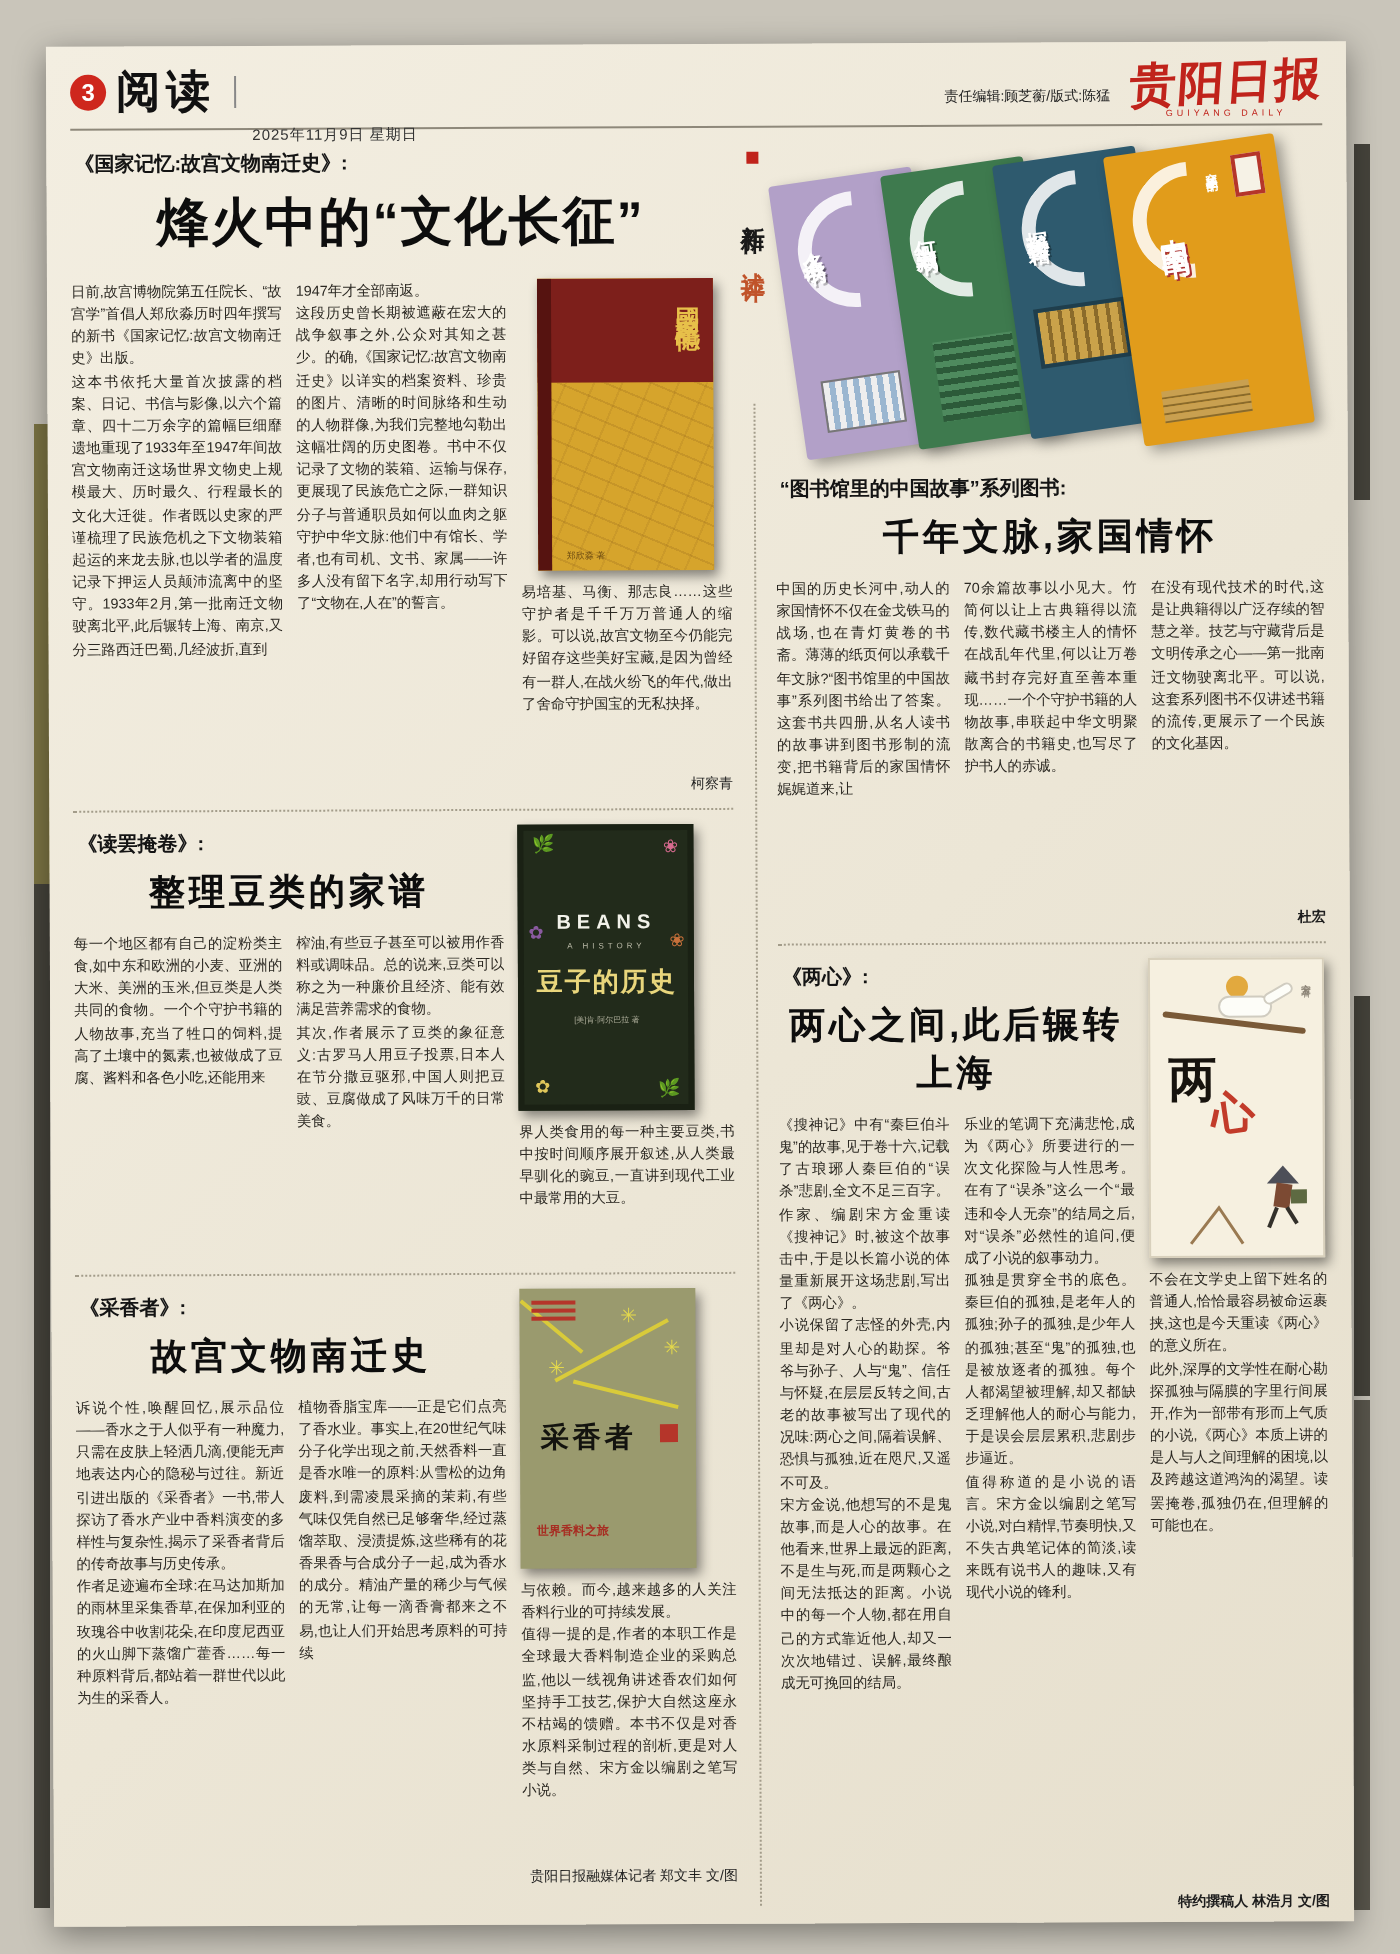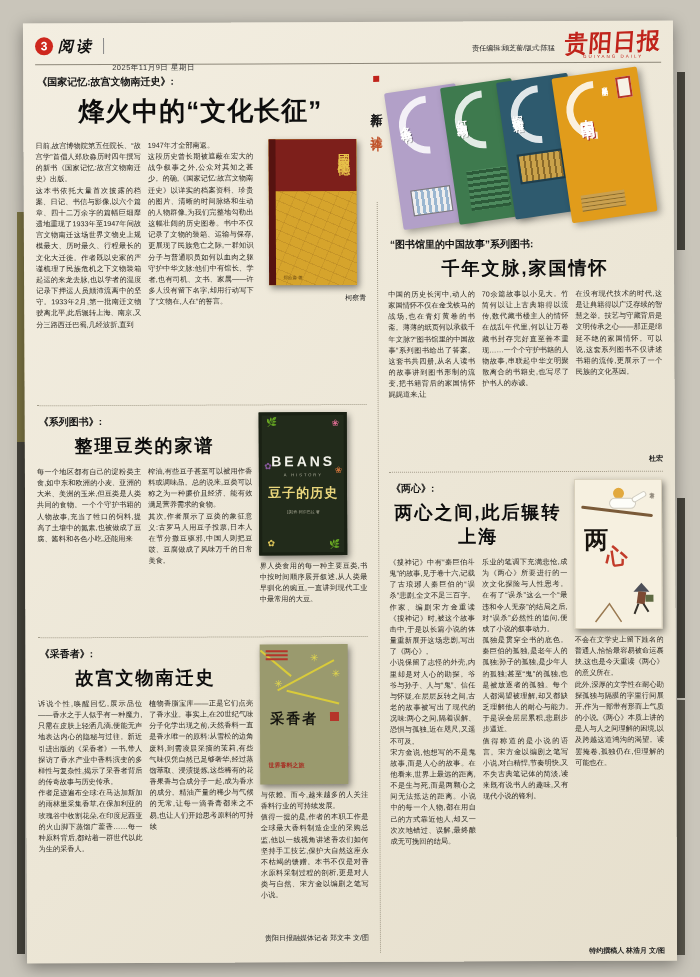--- a/index.html
+++ b/index.html
@@ -15,21 +15,21 @@
 
   .paper { position:absolute; left:25px; top:22px; width:650px; height:940px;
     background:linear-gradient(135deg,#f3eee1 0%, #ece6d6 55%, #e6dfcd 100%);
     box-shadow:0 4px 16px rgba(0,0,0,.4); transform:rotate(-0.25deg);
     padding:8px 12px 6px 12px; z-index:1; }
 
   
   .hdr { display:flex; align-items:center; height:30px; }
   .pgnum { width:18px; height:18px; border-radius:50%; background:#ce271d; color:#fff;
     font-weight:bold; font-size:12px; text-align:center; line-height:18px; flex-shrink:0; }
-  .section { font-size:15px; font-weight:900; letter-spacing:3px; margin:0 9px 0 5px; color:#111;font-style:italic; }
+  .section { font-size:22px; font-weight:900; letter-spacing:3px; margin:0 9px 0 5px; color:#111; }
   .hdr-div { width:1px; height:16px; background:#888; }
   .date { font-size:7.5px; color:#333; margin-left:8px; letter-spacing:.5px;margin-top:44px; }
   .hdr-sp { flex:1; }
   .editor { font-size:7px; color:#222; margin-right:10px; margin-top:8px; }
   .masthead-wrap { text-align:center; }
   .masthead { font-family:"DejaVu Serif", serif; font-size:23px; font-weight:bold; color:#c0231b;
     transform:skewX(-6deg) rotate(-2deg); letter-spacing:1px; line-height:1; }
   .masthead-sub { font-size:4.5px; color:#c0231b; letter-spacing:2px; margin-top:1px; }
   .hdr-rule { border-bottom:1px solid #8e887a; margin-top:3px; }
 
@@ -79,21 +79,21 @@
     font-family:"DejaVu Serif", serif; font-size:12px; font-weight:bold; color:#e7c04a;
     letter-spacing:3px; line-height:1.2; }
   .gj-spine { position:absolute; left:0; top:0; width:7px; height:100%; background:#561310; z-index:2; }
   .gj-map { position:absolute; left:0; top:52px; right:0; bottom:0;
     background:repeating-linear-gradient(23deg, rgba(125,80,20,.18) 0 1px, transparent 1px 9px),
                repeating-linear-gradient(-67deg, rgba(125,80,20,.12) 0 1px, transparent 1px 13px); }
   .gj-author { position:absolute; bottom:5px; left:14px; font-size:4.5px; color:#6b4a12; }
 
   .beans-cover { width:88px; height:143px; background:#222b1b; border:3px solid #1a2114;
     display:flex; flex-direction:column; align-items:center; justify-content:center; }
-  .beans-en { color:#f2f2ea; font-size:14px; letter-spacing:3px; font-weight:bold;text-align:right; }
+  .beans-en { color:#f2f2ea; font-size:10px; letter-spacing:3px; font-weight:bold;text-align:right; }
   .beans-en2 { color:#b9b9a6; font-size:4px; letter-spacing:2px; margin:3px 0 7px; }
   .beans-ti { color:#e9d67c; font-size:13px; font-weight:900; letter-spacing:1px; }
   .beans-au { color:#a9a996; font-size:4px; margin-top:7px; }
   .leaf { position:absolute; font-size:9px; }
   .lf1 { top:2px; left:4px; color:#5e8a4a; } .lf2 { top:3px; right:5px; color:#d66a8e; }
   .lf3 { bottom:4px; left:5px; color:#e0c75a; } .lf4 { bottom:3px; right:4px; color:#5e8a4a; }
   .lf5 { top:46px; left:2px; color:#8a5aa0; } .lf6 { top:50px; right:2px; color:#c7703a; }
 
   .cx-cover { width:88px; height:140px; background:#9a9a6e; }
   .cx-branch { position:absolute; height:2px; background:#d9cb3a; }
@@ -193,30 +193,31 @@
 这段历史曾长期被遮蔽在宏大的战争叙事之外,公众对其知之甚少。的确,《国家记忆:故宫文物南迁史》以详实的档案资料、珍贵的图片、清晰的时间脉络和生动的人物群像,为我们完整地勾勒出这幅壮阔的历史图卷。书中不仅记录了文物的装箱、运输与保存,更展现了民族危亡之际,一群知识分子与普通职员如何以血肉之躯守护中华文脉:他们中有馆长、学者,也有司机、文书、家属——许多人没有留下名字,却用行动写下了“文物在,人在”的誓言。</div>
           <div class="c3">
             <div class="cover gj-cover">
               <div class="gj-spine"></div>
               <div class="gj-top">
                 <div class="gj-seal">國家記憶</div>
               </div>
               <div class="gj-map"></div>
               <div class="gj-author">郑欣淼 著</div>
             </div>
+            <div class="tcol c3text">易培基、马衡、那志良……这些守护者是千千万万普通人的缩影。可以说,故宫文物至今仍能完好留存这些美好宝藏,是因为曾经有一群人,在战火纷飞的年代,做出了舍命守护国宝的无私抉择。</div>
             <div class="byline">柯察青</div>
           </div>
         </div>
       </div>
 
       <div class="dot-hr"></div>
 
       <div class="dz art-row">
         <div class="art-main">
-          <div class="kicker">《系列图书》:</div>
+          <div class="kicker">《读罢掩卷》:</div>
           <div class="headline-md">整理豆类的家谱</div>
           <div class="cols">
             <div class="tcol">每一个地区都有自己的淀粉类主食,如中东和欧洲的小麦、亚洲的大米、美洲的玉米,但豆类是人类共同的食物。一个个守护书籍的人物故事,充当了牲口的饲料,提高了土壤中的氮素,也被做成了豆腐、酱料和各色小吃,还能用来</div>
             <div class="tcol">榨油,有些豆子甚至可以被用作香料或调味品。总的说来,豆类可以称之为一种廉价且经济、能有效满足营养需求的食物。
 其次,作者展示了豆类的象征意义:古罗马人用豆子投票,日本人在节分撒豆驱邪,中国人则把豆豉、豆腐做成了风味万千的日常美食。</div>
           </div>
         </div>
         <div class="c3">
           <div class="cover beans-cover">
             <span class="leaf lf1">🌿</span>
@@ -307,21 +308,21 @@
         </div>
       </div>
 
       <div class="qn">
         <div class="kicker">“图书馆里的中国故事”系列图书:</div>
         <div class="headline-md">千年文脉,家国情怀</div>
         <div class="cols">
           <div class="tcol">中国的历史长河中,动人的家国情怀不仅在金戈铁马的战场,也在青灯黄卷的书斋。薄薄的纸页何以承载千年文脉?“图书馆里的中国故事”系列图书给出了答案。这套书共四册,从名人读书的故事讲到图书形制的流变,把书籍背后的家国情怀娓娓道来,让</div>
           <div class="tcol">70余篇故事以小见大。竹简何以让上古典籍得以流传,数代藏书楼主人的情怀在战乱年代里,何以让万卷藏书封存完好直至善本重现……一个个守护书籍的人物故事,串联起中华文明聚散离合的书籍史,也写尽了护书人的赤诚。</div>
           <div class="c3">
-            <div class="tcol">在没有现代技术的时代,这是让典籍得以广泛存续的智慧之举。技艺与守藏背后是文明传承之心——那正是绵延不绝的家国情怀。可以说,这套系列图书不仅讲述书籍的流传,更展示了一个民族的文化基因。</div>
+            <div class="tcol">在没有现代技术的时代,这是让典籍得以广泛存续的智慧之举。技艺与守藏背后是文明传承之心——第一批南迁文物驶离北平。可以说,这套系列图书不仅讲述书籍的流传,更展示了一个民族的文化基因。</div>
             <div class="byline qn-byline">杜宏</div>
           </div>
         </div>
       </div>
 
       <div class="dot-hr"></div>
 
       <div class="lx">
         <div class="art-row">
           <div class="art-main">

